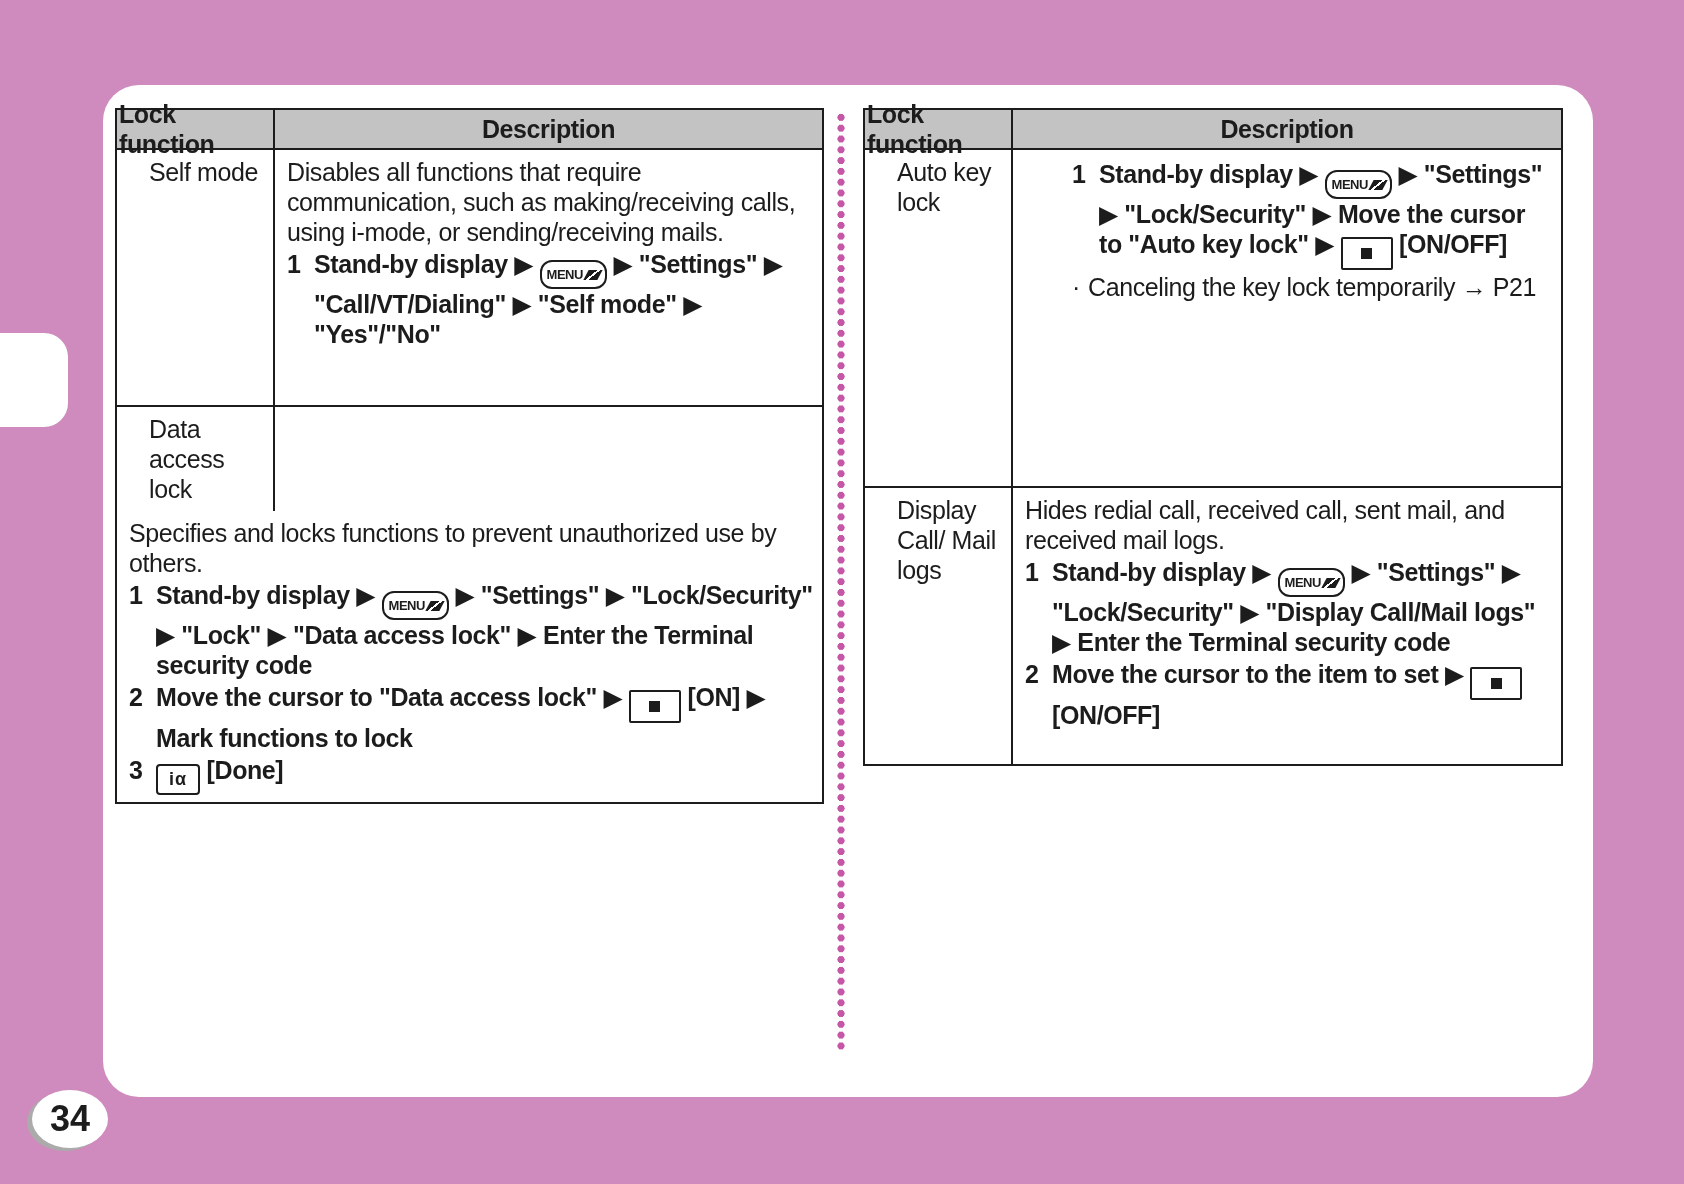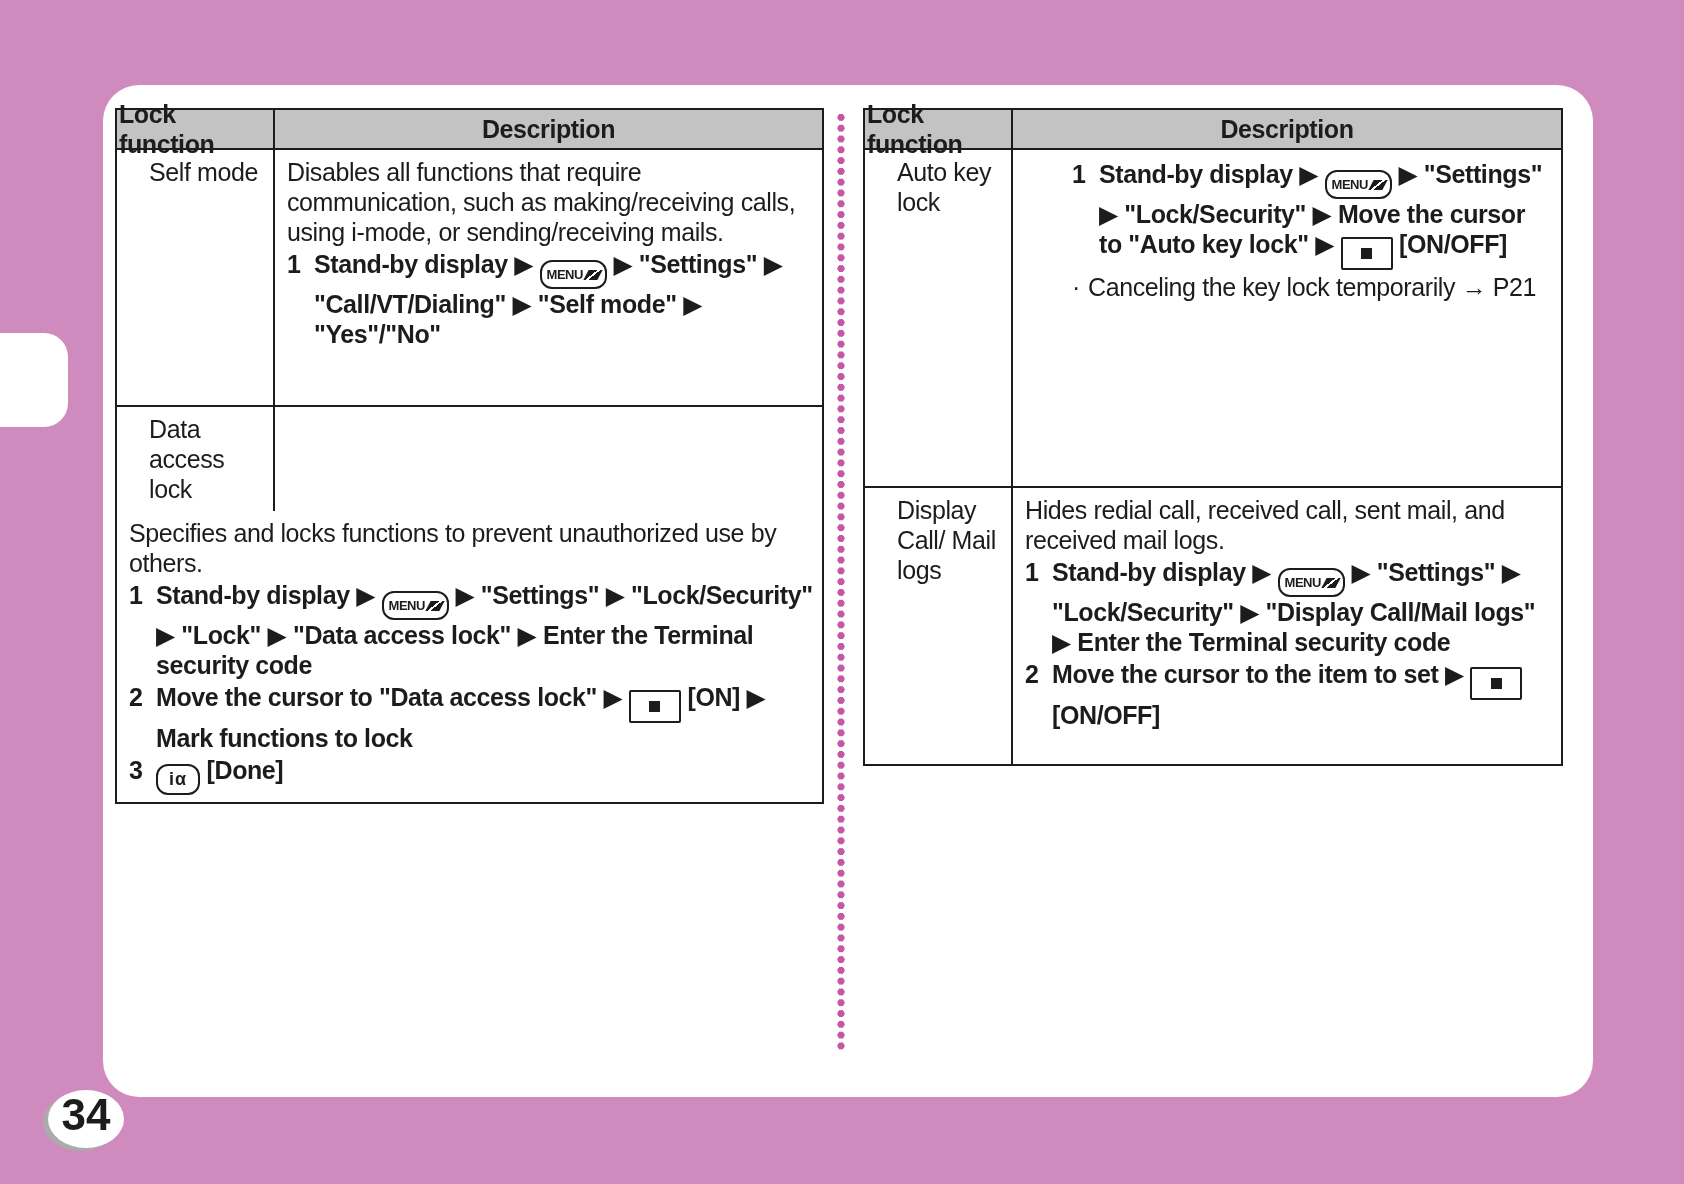--- a/index.html
+++ b/index.html
@@ -26,27 +26,27 @@
   }
   .side-tab{
     position:absolute;
     left:0;top:333px;
     width:68px;height:94px;
     background:#fff;
     border-radius:0 24px 24px 0;
   }
   .page-badge{
     position:absolute;
-    left:48px;top:1090px;
+    left:32px;top:1090px;
     width:76px;height:58px;
     background:#fff;
     border-radius:50%;
     box-shadow:-5px 3px 0 0 #ababab;
-    display:flex;justify-content:center;
-    font-size:44px;font-weight:bold;
+    display:flex;align-items:center;justify-content:center;
+    font-size:36px;font-weight:bold;
   }
   .dots{
     position:absolute;
     left:836px;top:112px;
     width:10px;height:940px;
     background-image:radial-gradient(circle,var(--dot) 3.4px,rgba(0,0,0,0) 3.8px);
     background-size:10px 10.8px;
     background-repeat:repeat-y;
     background-position:center top;
   }
@@ -131,21 +131,21 @@
     border-radius:2px;
   }
   .key-square .sq{
     width:11px;height:11px;
     background:var(--line);
   }
   .key-ia{
     height:31px;
     min-width:44px;
     padding:0 7px;
-    border-radius:12px;
+    border-radius:4px;
     font-weight:bold;
     font-size:18px;
     letter-spacing:1px;
     line-height:1;
     text-align:right;
   }
 </style>
 </head>
 <body>
 

